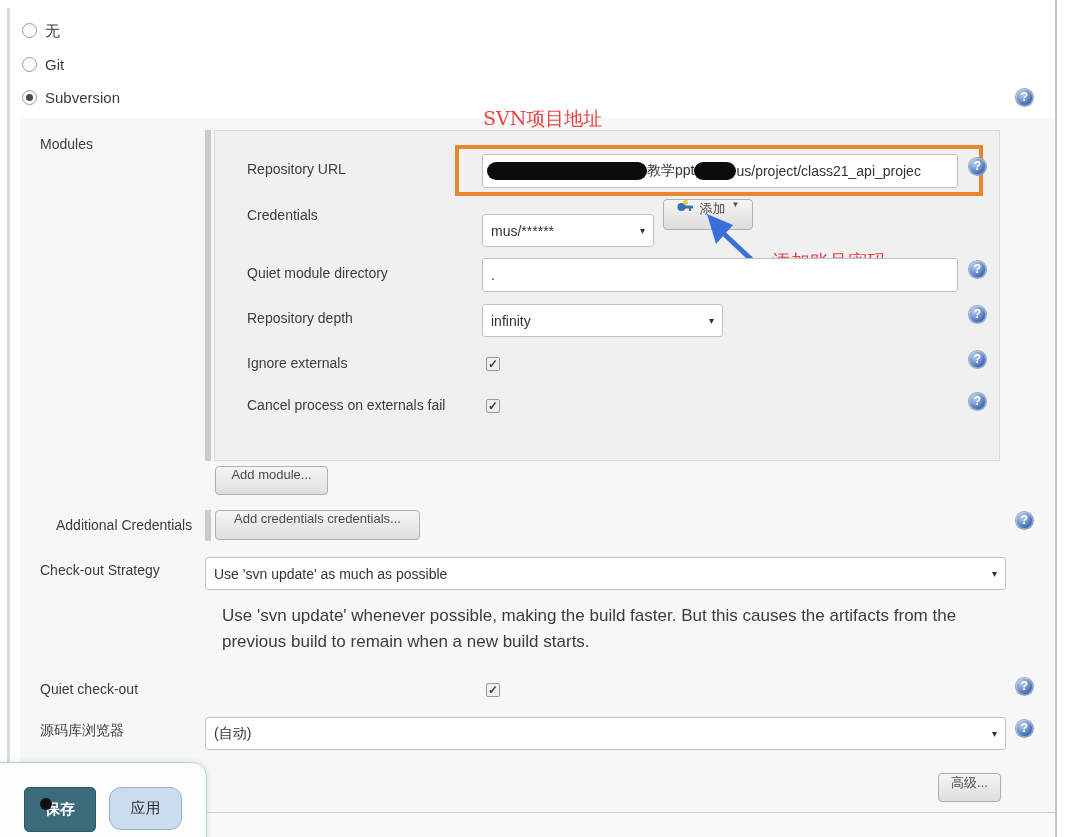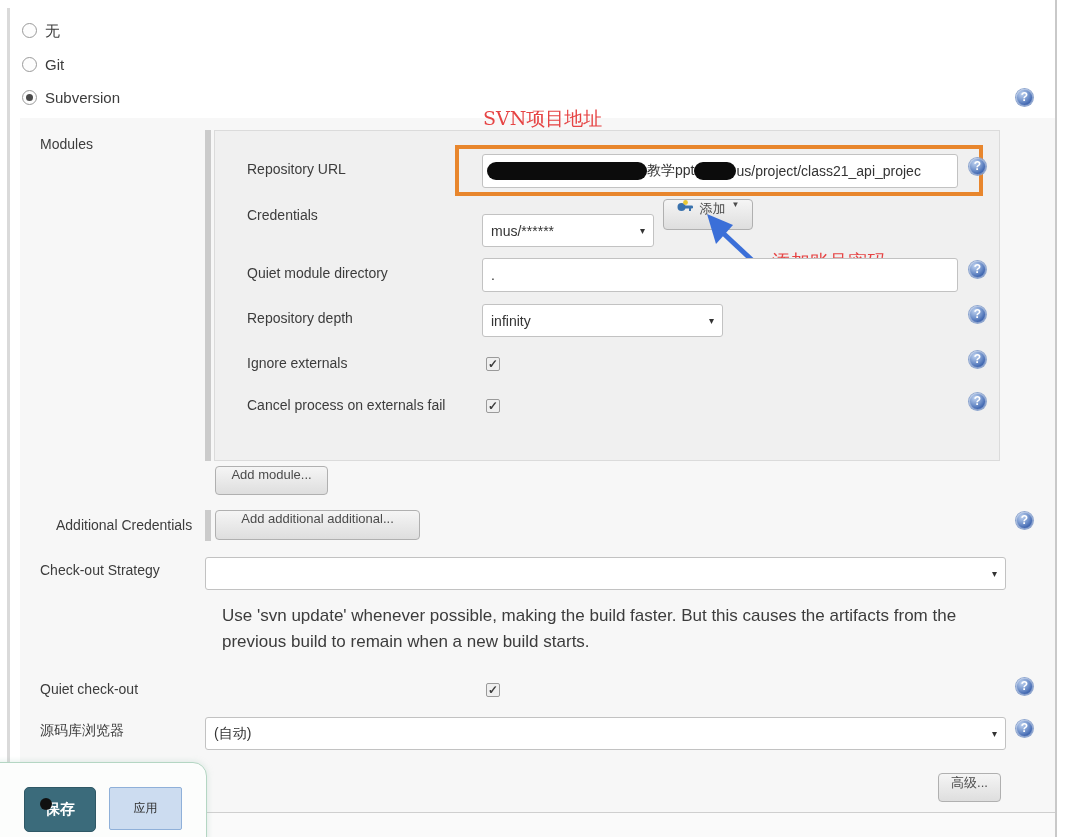--- a/index.html
+++ b/index.html
@@ -45,22 +45,22 @@
   .orange-box{border:4px solid #e8862d;box-sizing:border-box;background:transparent;}
 
   
   .desc{font-size:17px;color:#3c3c3c;line-height:1.5;}
 
   
   .save-panel{left:-16px;top:762px;width:221px;height:100px;background:#fcfdfc;
               border:1px solid #b4d6c3;border-top-right-radius:14px;box-shadow:0 0 6px rgba(160,200,180,.35);}
   .save-btn{left:24px;top:787px;width:70px;height:43px;background:#3b6b7b;border:1px solid #2f5866;border-radius:5px;
             color:#fff;font-size:15px;font-weight:bold;display:flex;align-items:center;justify-content:center;}
-  .apply-btn{left:109px;top:787px;width:73px;height:43px;background:#ccdcf0;border:1px solid #8fb0d9;border-radius:2px;
-             color:#2f2f2f;font-size:12px;display:flex;align-items:center;justify-content:center;box-sizing:border-box;font-family:Liberation Serif, serif;}
+  .apply-btn{left:109px;top:787px;width:73px;height:43px;background:#ccdcf0;border:1px solid #8fb0d9;border-radius:12px;
+             color:#2f2f2f;font-size:15px;display:flex;align-items:center;justify-content:center;box-sizing:border-box;font-family:Liberation Serif, serif;}
   .cursor-dot{width:12px;height:12px;border-radius:50%;background:#101010;}
   .bottom-strip{left:0;top:813px;width:1055px;height:24px;background:#fafafa;}
 </style>
 </head>
 <body>
 
 <div id="page">
 
   <div class="abs left-strip"></div>
 
@@ -133,25 +133,26 @@
   <div class="abs help" style="left:969px;top:351px;">?</div>
 
   <div class="abs lbl" style="left:247px;top:397px;">Cancel process on externals fail</div>
   <div class="abs cb" style="left:486px;top:399px;">✓</div>
   <div class="abs help" style="left:969px;top:393px;">?</div>
 
   <div class="abs gbtn" style="left:215px;top:466px;width:113px;height:29px;">Add module...</div>
 
   <div class="abs lbl" style="left:40px;top:517px;margin-left:16px;">Additional Credentials</div>
   <div class="abs module-handle" style="left:205px;top:510px;height:31px;"></div>
-  <div class="abs gbtn" style="left:215px;top:510px;width:205px;height:30px;">Add additional additional...</div>
+  <div class="abs gbtn" style="left:215px;top:510px;width:205px;height:30px;">Add credentials credentials...</div>
   <div class="abs help" style="left:1016px;top:512px;">?</div>
 
   <div class="abs lbl" style="left:40px;top:562px;">Check-out Strategy</div>
   <div class="abs select" style="left:205px;top:557px;width:801px;height:33px;">
+    <span>Use 'svn update' as much as possible</span>
     <span class="caret">▾</span>
   </div>
   <div class="abs desc" style="left:222px;top:603px;width:792px;">Use 'svn update' whenever possible, making the build faster. But this causes the artifacts from the previous build to remain when a new build starts.</div>
 
   <div class="abs lbl" style="left:40px;top:681px;">Quiet check-out</div>
   <div class="abs cb" style="left:486px;top:683px;">✓</div>
   <div class="abs help" style="left:1016px;top:678px;">?</div>
 
   <div class="abs lbl" style="left:40px;top:722px;">源码库浏览器</div>
   <div class="abs select" style="left:205px;top:717px;width:801px;height:33px;">

